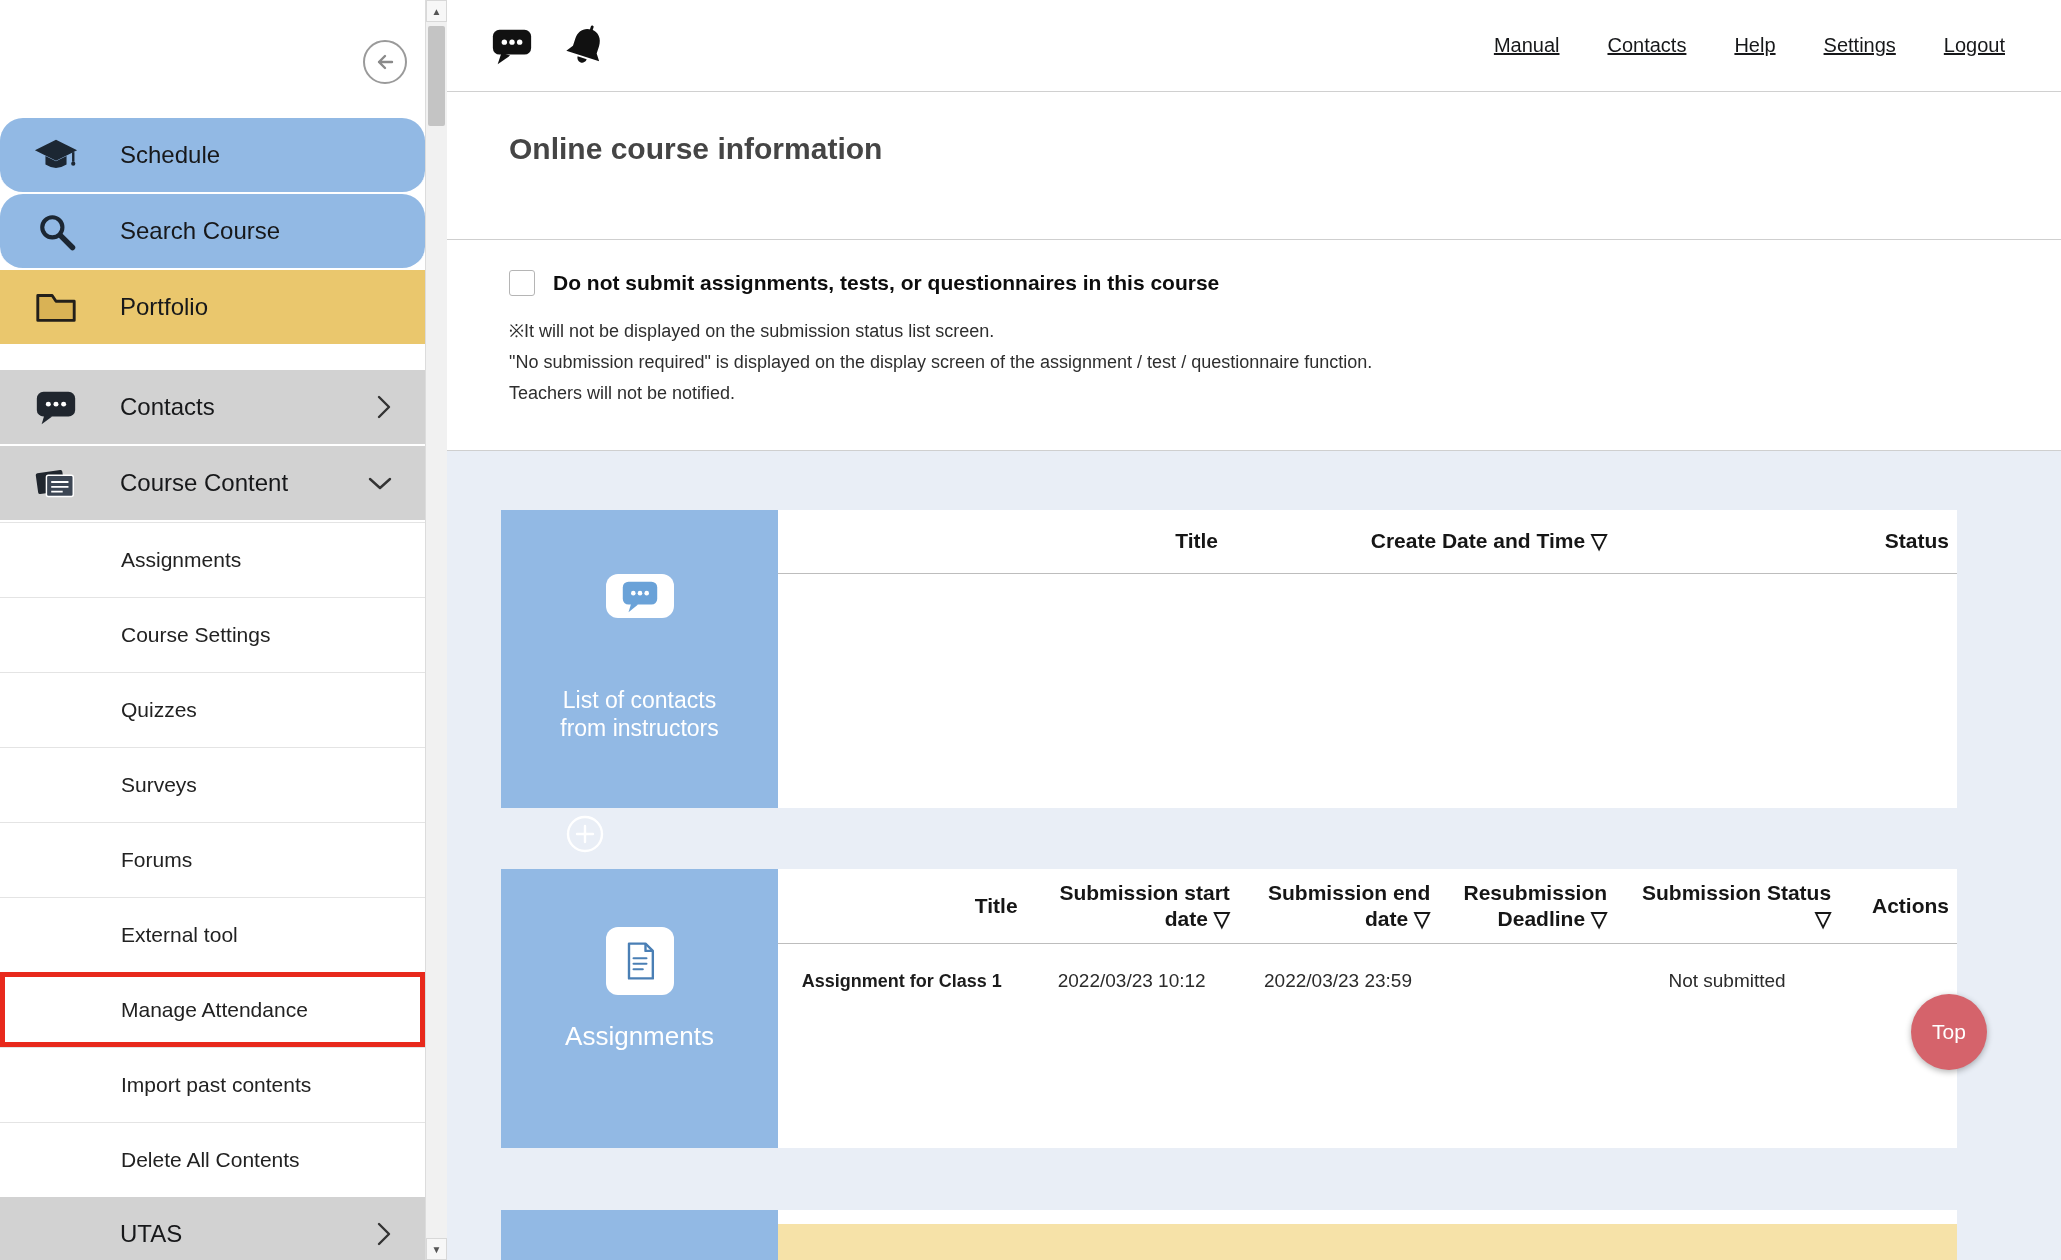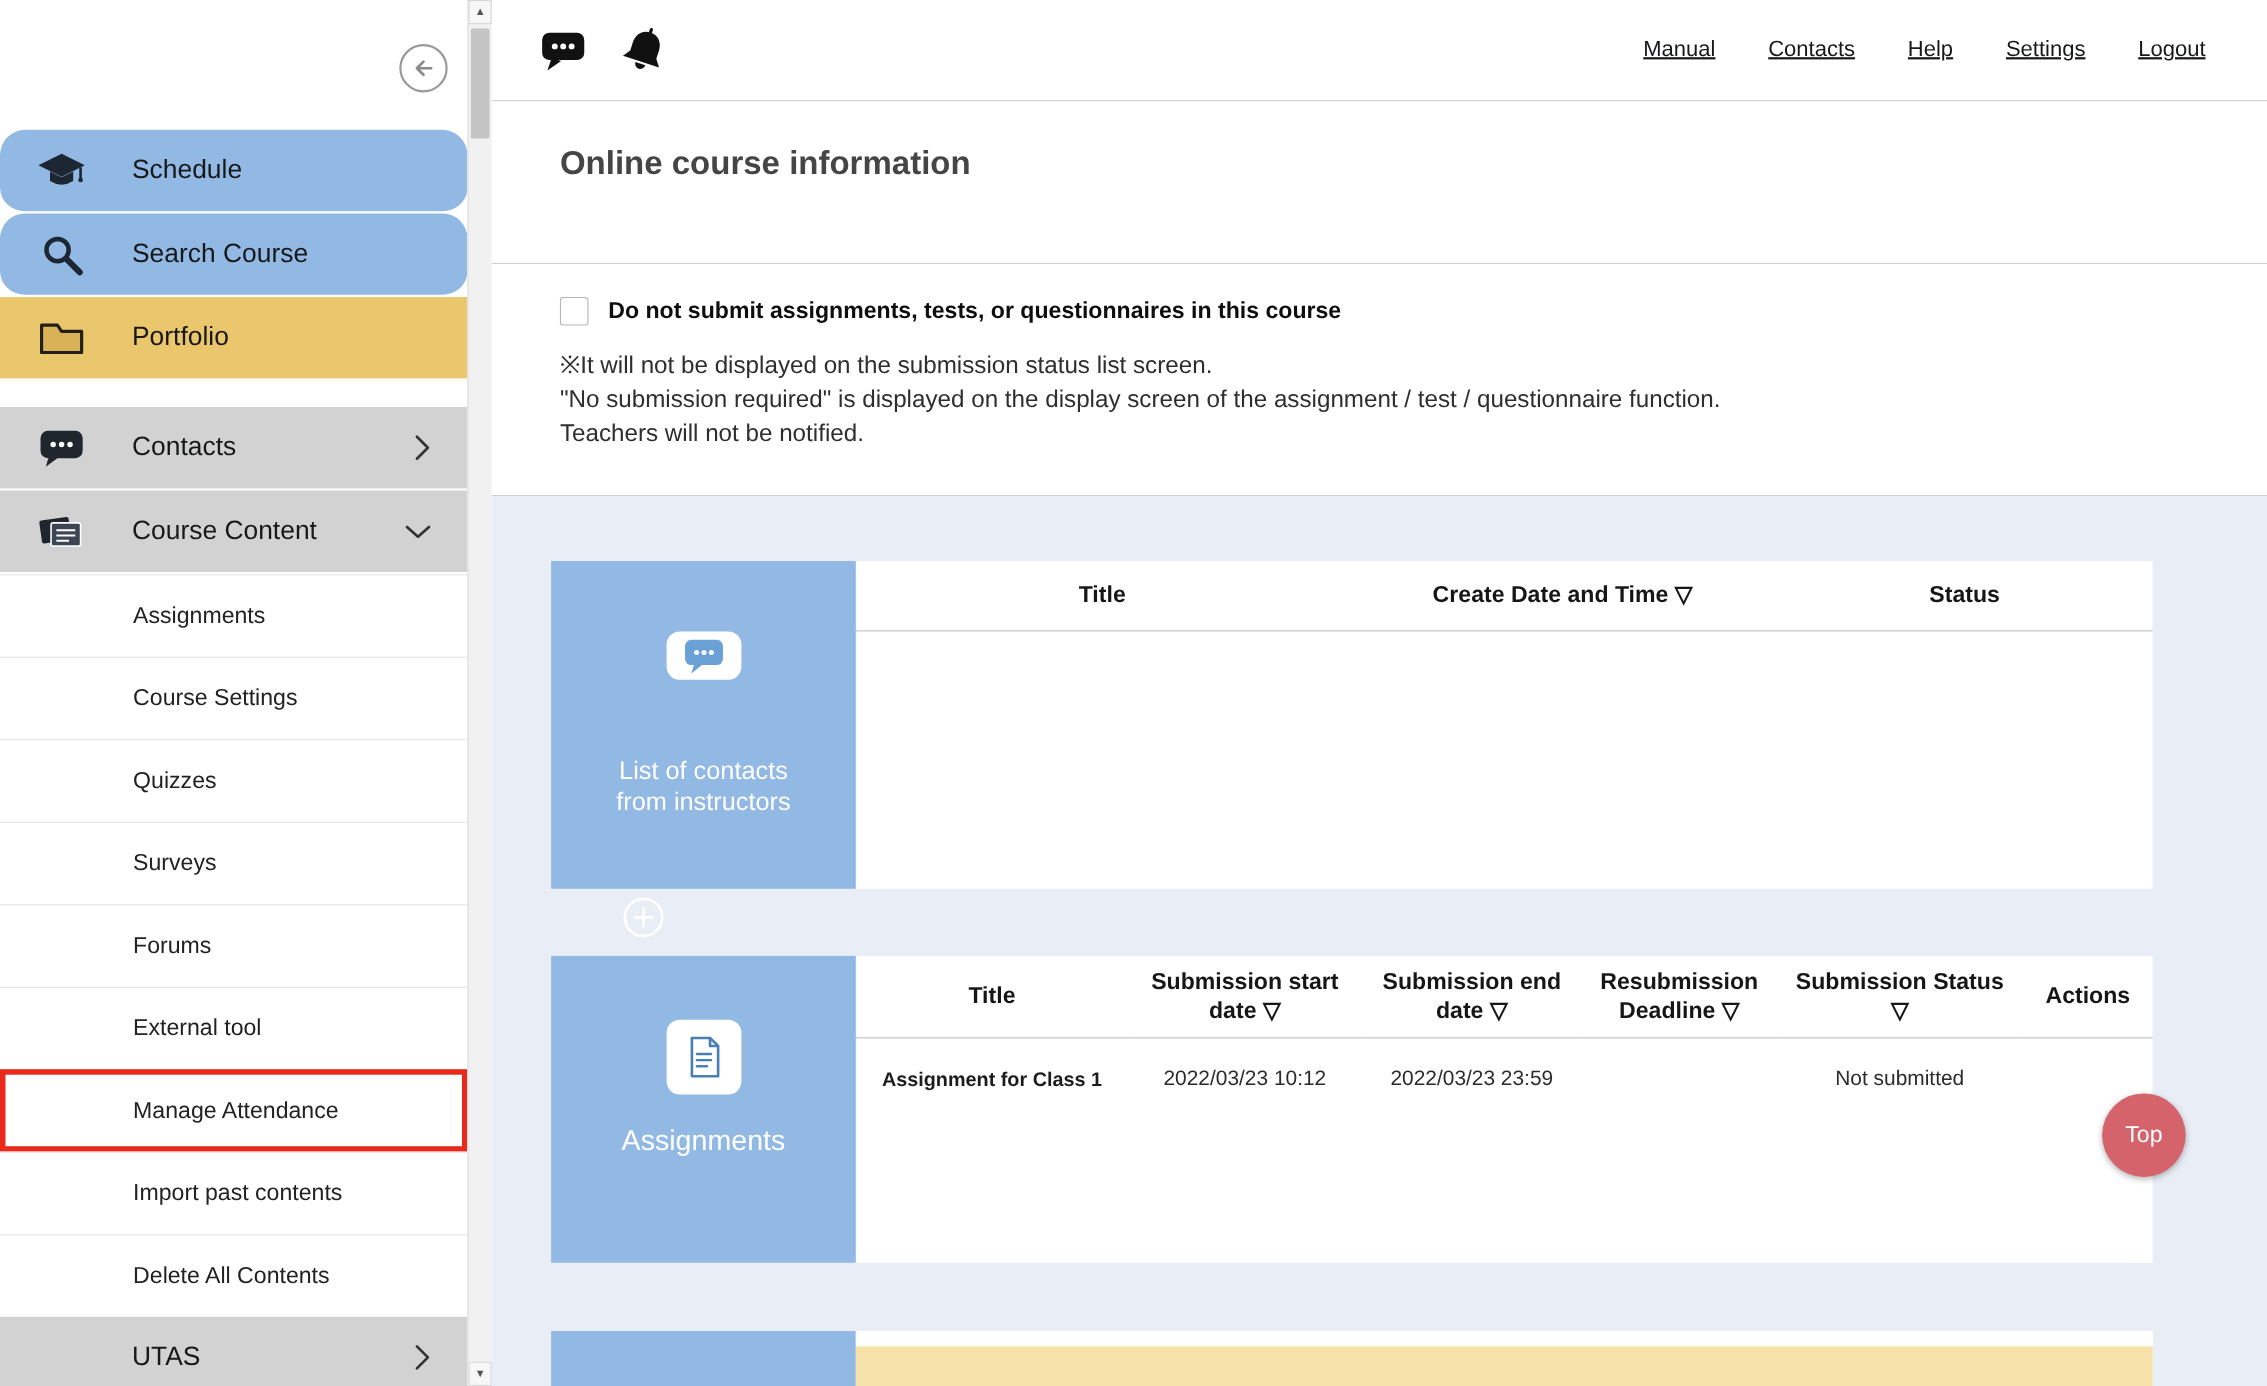--- a/index.html
+++ b/index.html
@@ -58,21 +58,21 @@
   .title-section { height: 148px; flex-shrink: 0; padding: 40px 0 0 62px;
                    border-bottom: 1px solid #cfcfcf; }
   .page-title { font-size: 30px; font-weight: bold; color: #454545; }
 
   .checkbox-section { height: 211px; flex-shrink: 0; padding: 30px 17px 0 62px;
                       border-bottom: 1px solid #cfcfcf; }
   .checkbox-row { display: flex; align-items: center; gap: 18px; }
   .checkbox { width: 26px; height: 26px; border: 1px solid #b5b5b5; border-radius: 3px;
               background: #fff; cursor: pointer; flex-shrink: 0; }
   .checkbox-label { font-size: 21px; font-weight: bold; color: #0d0d0d; }
-  .notes { margin-top: 20px; font-size: 22px; color: #2e2e2e; line-height: 31px; }
+  .notes { margin-top: 20px; font-size: 18px; color: #2e2e2e; line-height: 31px; }
 
   .content { flex: 1; background: #e9eef6; padding: 59px 0 0 54px; overflow: hidden; }
 
   .card { display: flex; width: 1456px; background: #fff; }
   .card1 { height: 298px; }
   .card2 { height: 279px; margin-top: 61px; }
   .card3 { height: 220px; margin-top: 62px; }
 
   .panel { width: 277px; flex-shrink: 0; background: #92b9e4; display: flex;
            flex-direction: column; align-items: center; }
@@ -81,21 +81,21 @@
   .panel-label { color: #fff; text-align: center; }
   .card1 .panel { padding-top: 64px; gap: 48px; }
   .card1 .panel-label { margin-top: 20px; font-size: 23px; line-height: 28px; max-width: 200px; }
   .panel-add { margin-top: 24px; align-self: flex-start; margin-left: 64px; width: 40px;
                height: 40px; cursor: pointer; }
   .card2 .panel { padding-top: 58px; }
   .card2 .panel-label { margin-top: 26px; font-size: 26px; }
 
   .table-wrap { flex: 1; }
   .data-table { width: 100%; height: 100%; border-collapse: collapse; table-layout: fixed; }
-  .data-table thead th { font-size: 21px; font-weight: bold; color: #161616; text-align: center;
+  .data-table thead th { font-size: 21px; font-weight: bold; color: #161616; text-align: right;
                          vertical-align: middle; border-bottom: 1px solid #bdbdbd;
                          padding: 0 8px; line-height: 26px; }
   .card1 thead th { height: 63px; }
   .card2 thead th { height: 74px; }
   .card2 tbody td { height: 76px; text-align: center; vertical-align: middle; font-size: 19px;
                     color: #2b2b2b; padding: 0 8px; }
   .card2 tbody td.cell-title { font-weight: bold; font-size: 18px; color: #1c1c1c; }
   tr.filler td { border: none; height: auto; }
 
   .card3-right { flex: 1; display: flex; flex-direction: column; }

